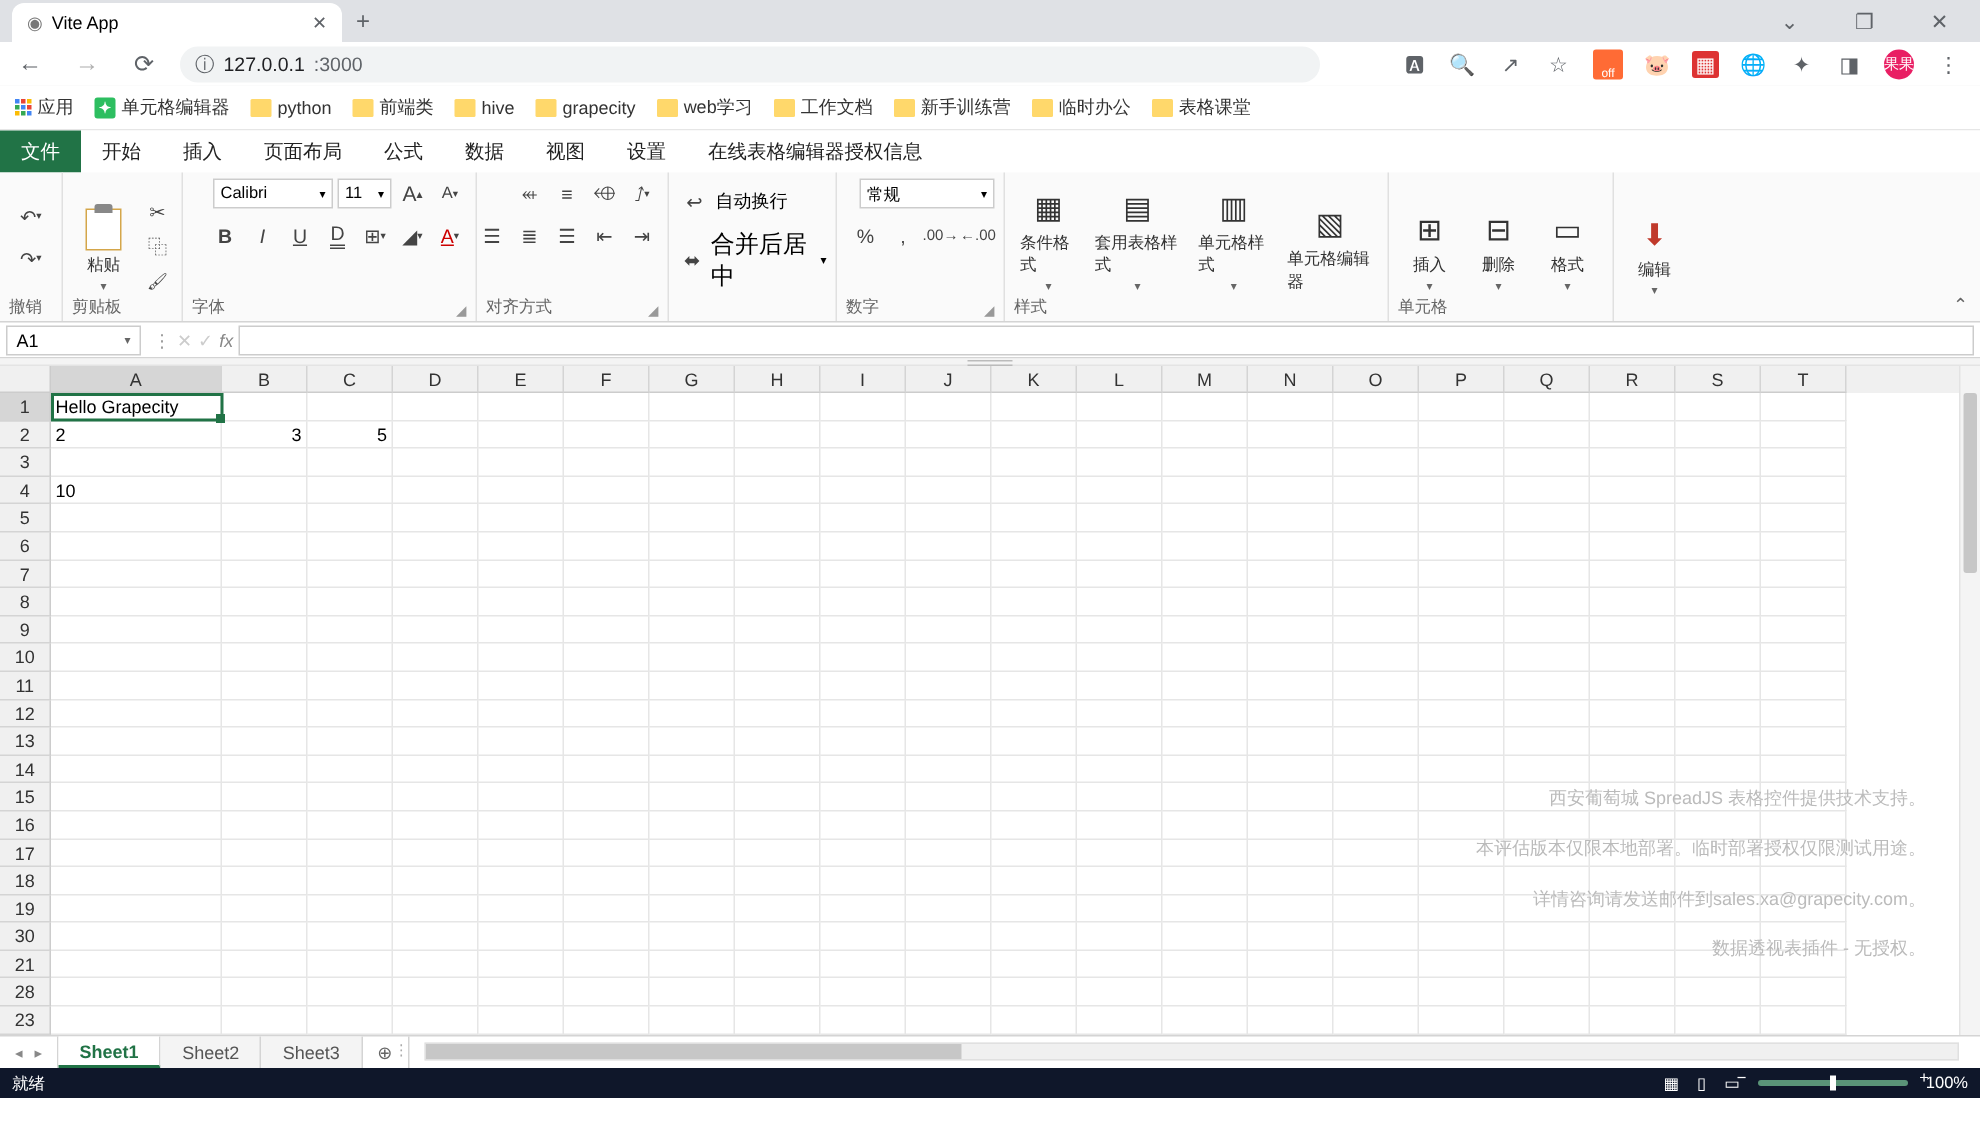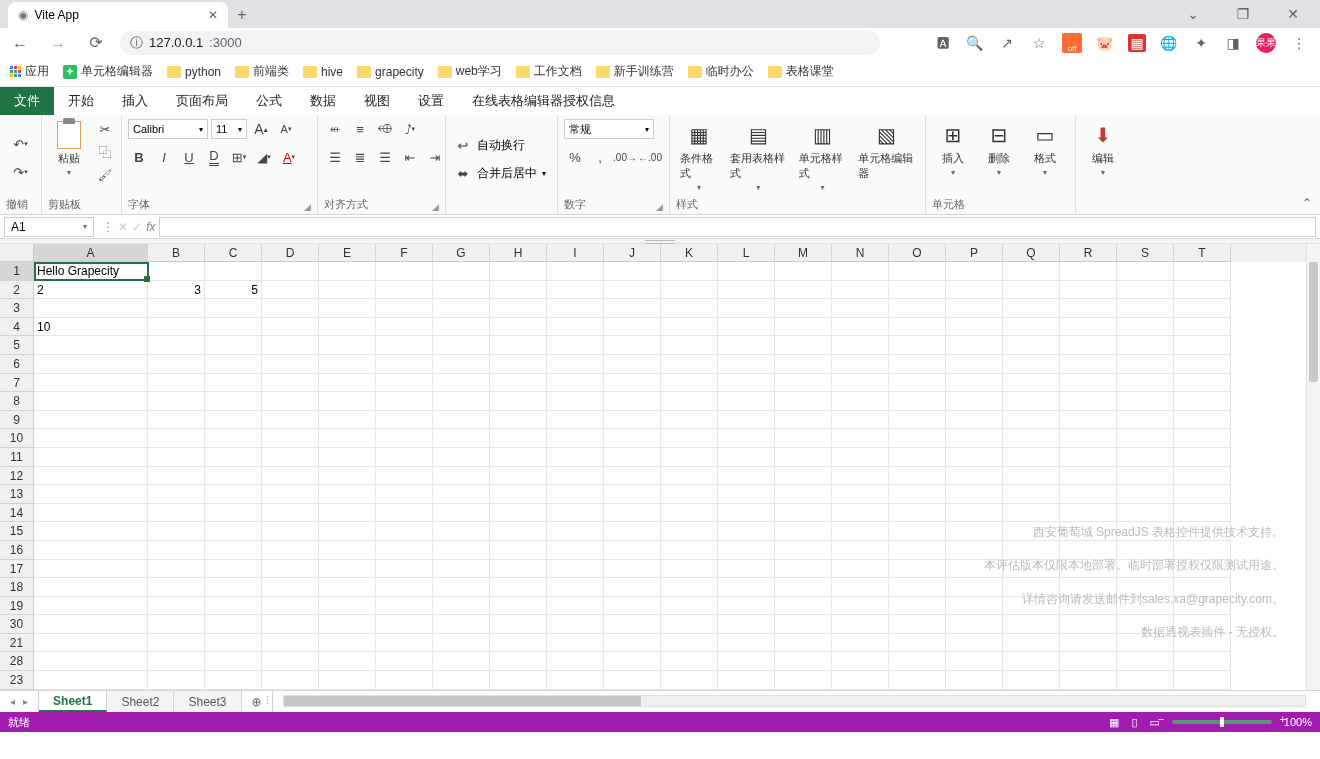--- a/index.html
+++ b/index.html
@@ -28,21 +28,21 @@
 .apps-ic i { width:3px; height:3px; background:#4285f4; }
 .apps-ic i:nth-child(2){background:#ea4335}.apps-ic i:nth-child(3){background:#fbbc05}.apps-ic i:nth-child(4){background:#34a853}.apps-ic i:nth-child(5){background:#4285f4}.apps-ic i:nth-child(6){background:#ea4335}.apps-ic i:nth-child(7){background:#fbbc05}.apps-ic i:nth-child(8){background:#34a853}.apps-ic i:nth-child(9){background:#4285f4}
 .evernote-ic { width:14px; height:14px; background:#2dbe60; border-radius:2px; display:flex; align-items:center; justify-content:center; color:#fff; font-size:10px; font-weight:bold; }
 
 
 .ribbon-tabs { height: 28px; background: #fff; display: flex; align-items: stretch; font-size: 13px; }
 .ribbon-tab { padding: 0 14px; display:flex; align-items:center; cursor:pointer; color:#222; }
 .ribbon-tab.active { background:#217346; color:#fff; }
 .ribbon-body { height: 100px; background:#fafafa; border-bottom:1px solid #d4d4d4; display:flex; position:relative; }
 .ribbon-group { border-right:1px solid #e0e0e0; padding:4px 6px 2px 6px; display:flex; flex-direction:column; justify-content:space-between; }
-.group-content { display:flex; gap:4px; align-items:flex-start; flex:1; }
+.group-content { display:flex; gap:4px; align-items:flex-end; flex:1; }
 .group-label { font-size:11px; color:#666; position:relative; }
 .group-label .launcher { position:absolute; right:0; bottom:0; font-size:9px; color:#999; }
 .btn-lg { display:flex; flex-direction:column; align-items:center; gap:2px; font-size:11px; color:#333; cursor:pointer; padding:2px 4px; min-width:42px; }
 .btn-lg .ic-box { width:28px; height:28px; display:flex; align-items:center; justify-content:center; font-size:20px; }
 .btn-lg .drop { font-size:8px; color:#666; }
 .btn-sm-col { display:flex; flex-direction:column; gap:3px; }
 .btn-sm { width:22px; height:20px; display:flex; align-items:center; justify-content:center; font-size:13px; cursor:pointer; color:#444; }
 .font-row { display:flex; gap:3px; align-items:center; }
 .font-select { width:80px; height:20px; border:1px solid #ccc; font-size:11px; padding:0 4px; background:#fff; display:flex; align-items:center; justify-content:space-between; }
 .size-select { width:36px; height:20px; border:1px solid #ccc; font-size:11px; padding:0 4px; background:#fff; display:flex; align-items:center; justify-content:space-between; }
@@ -85,21 +85,21 @@
 .sheet-nav span { cursor:pointer; font-size:10px; }
 .sheet-tabs { display:flex; }
 .sheet-tab { padding:0 14px; border-right:1px solid #d4d4d4; display:flex; align-items:center; cursor:pointer; background:#f4f4f4; color:#555; }
 .sheet-tab.active { background:#fff; border-bottom:2px solid #217346; color:#217346; font-weight:600; }
 .add-sheet { width:30px; display:flex; align-items:center; justify-content:center; cursor:pointer; color:#666; }
 .sheet-spacer { flex:1; border-left:1px solid #d4d4d4; position:relative; }
 .hscroll-track { position:absolute; left:10px; right:14px; top:4px; height:12px; background:#f0f0f0; border:1px solid #e0e0e0; }
 .hscroll-thumb { position:absolute; left:0; top:0; bottom:0; width:35%; background:#c7c7c7; }
 
 
-.status { height:20px; background:#a21caf; color:#fff; display:flex; align-items:center; font-size:11px; padding:0 8px; }
+.status { height:20px; background:#0f172a; color:#fff; display:flex; align-items:center; font-size:11px; padding:0 8px; }
 .status-right { margin-left:auto; display:flex; align-items:center; gap:12px; }
 .zoom-slider { width:100px; height:4px; background:#5a9478; position:relative; border-radius:2px; }
 .zoom-slider::before { content:"−"; position:absolute; left:-14px; top:-7px; }
 .zoom-slider::after { content:"+"; position:absolute; right:-14px; top:-7px; }
 .zoom-thumb { position:absolute; left:48px; top:-3px; width:4px; height:10px; background:#fff; }
 
 
 .paste-ic { width:24px; height:28px; background:linear-gradient(#fff,#fff); border:1px solid #d4a64a; position:relative; }
 .paste-ic::before { content:""; position:absolute; top:-4px; left:5px; width:12px; height:6px; background:#888; border-radius:2px 2px 0 0; }
 .cut-ic::before{content:"✂";}
@@ -302,21 +302,21 @@
     <div class="group-label"><span>对齐方式</span><span class="launcher">◢</span></div>
   </div>
   <div class="ribbon-group" style="width:112px">
     <div class="group-content" style="flex-direction:column;gap:8px;justify-content:center">
       <div class="font-row" style="align-items:center;width:100%">
           <div class="btn-sm">↩</div>
           <span style="font-size:12px">自动换行</span>
         </div>
       <div class="font-row" style="align-items:center;width:100%">
           <div class="btn-sm">⬌</div>
-          <span style="font-size:12px">合并后居中</span>
+          <span style="font-size:16px">合并后居中</span>
           <span style="font-size:8px;margin-left:2px">▾</span>
         </div>
     </div>
     <div class="group-label">&nbsp;</div>
   </div>
   <div class="ribbon-group" style="width:112px">
     <div class="group-content" style="flex-direction:column;gap:8px">
       <div class="num-select">
           <span>常规</span>
           <span style="font-size:8px">▾</span>

